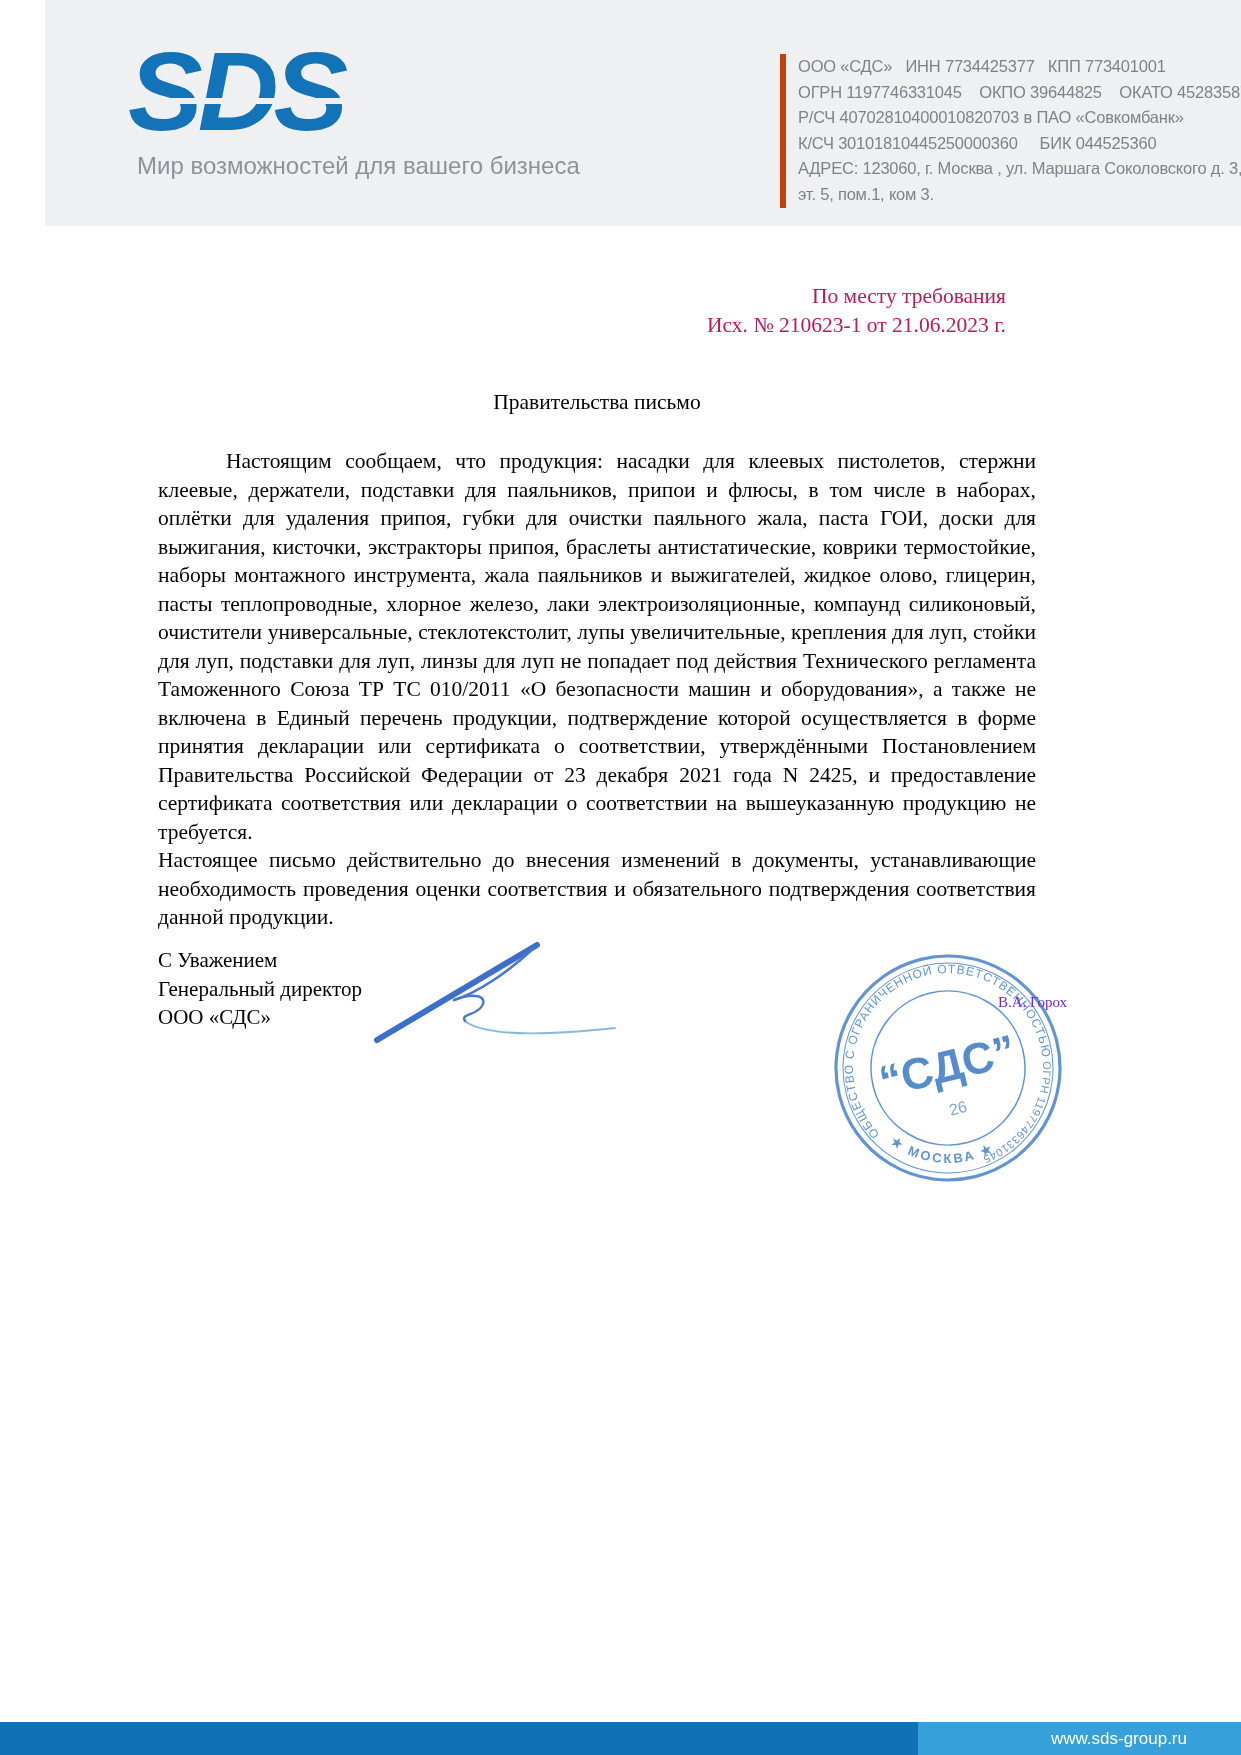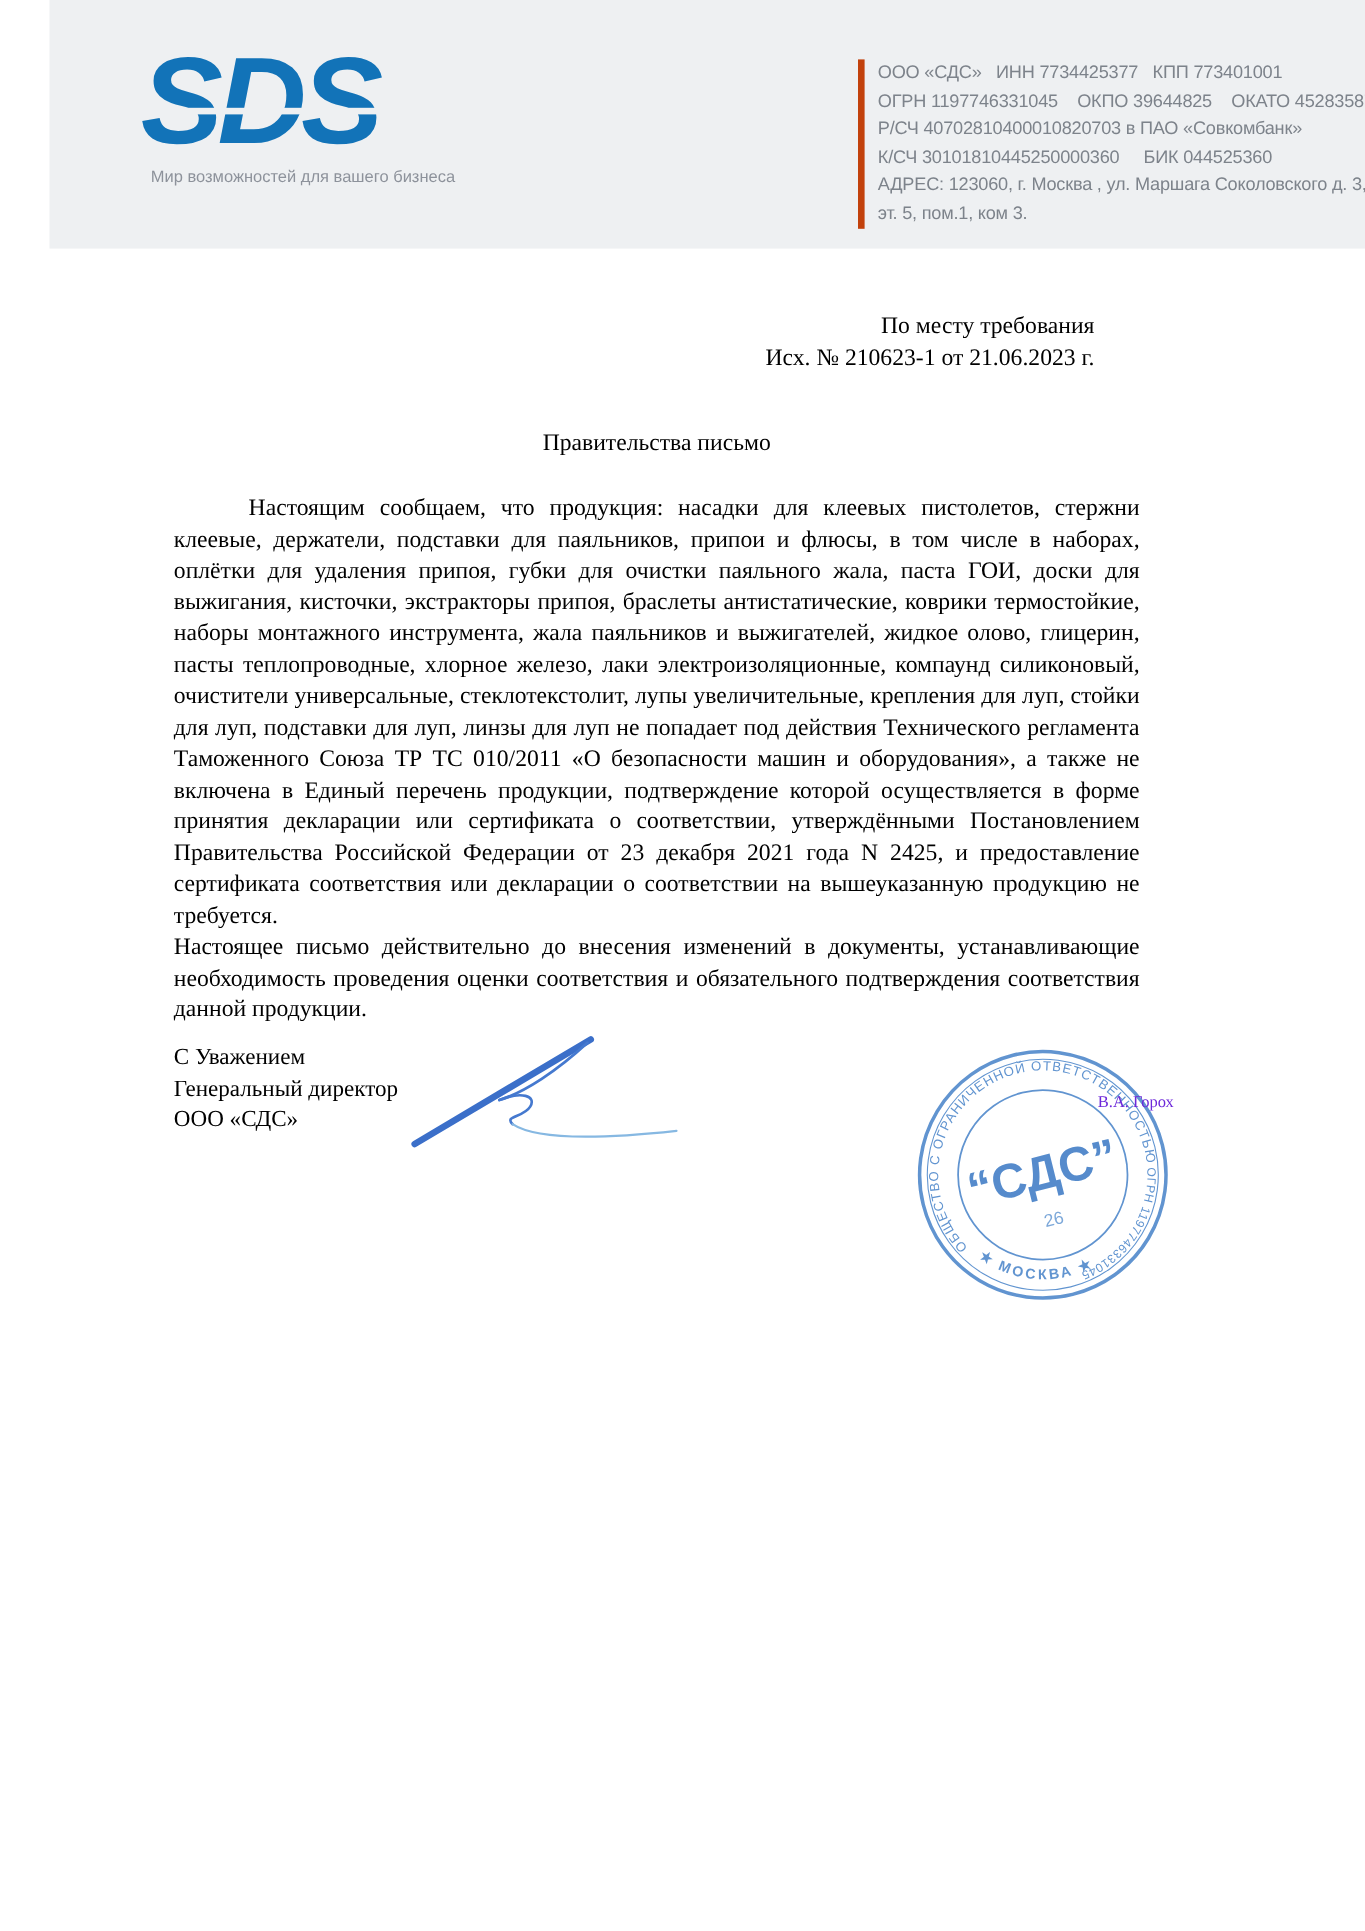--- a/index.html
+++ b/index.html
@@ -10,32 +10,32 @@
   
   .header{position:absolute;top:0;left:0;width:1241px;height:226px;background:#eef0f2;margin-left:45px;}
   .logo{position:absolute;left:83px;top:36px;width:280px;height:120px;}
   .logo-text{
     font-family:"Liberation Sans", sans-serif;font-weight:bold;font-style:italic;
     font-size:112px;line-height:112px;color:#1273b8;letter-spacing:-5px;
   }
   .logo-stripe{position:absolute;left:-4px;top:62px;width:278px;height:6px;background:#eef0f2;}
   .tagline{
     position:absolute;left:92px;top:152px;
-    font-family:"Liberation Sans", sans-serif;font-size:15px;color:#8d929b;
+    font-family:"Liberation Sans", sans-serif;font-size:24px;color:#8d929b;
   }
   .details{
     position:absolute;left:735px;top:54px;
     border-left:6px solid #c2410c;padding-left:12px;
     font-family:"Liberation Sans", sans-serif;font-size:16.5px;line-height:25.6px;
     color:#7d838b;letter-spacing:-0.2px;
   }
   
   .recipient{
-    position:absolute;right:246px;top:282px;text-align:right;
-    font-size:21.5px;line-height:29px;color:#000000;
+    position:absolute;right:235px;top:282px;text-align:right;
+    font-size:21.5px;line-height:29px;color:#be185d;
   }
   .title{
     position:absolute;left:158px;width:878px;top:390px;text-align:center;
     font-size:21.5px;color:#000;
   }
   .body{
     position:absolute;left:158px;width:878px;top:447px;
     font-size:21.5px;line-height:28.5px;text-align:justify;color:#000000;
   }
   .body p{margin:0;}
@@ -130,14 +130,18 @@
       <text class="ring-c">
         <textPath href="#arcCity" startOffset="50%" text-anchor="middle">★  МОСКВА  ★</textPath>
       </text>
       <text class="center-name" x="115" y="128" text-anchor="middle">“СДС”</text>
       <text class="center-num" x="115" y="162" text-anchor="middle">26</text>
     </g>
   </svg>
 
   <div class="signer">В.А. Горох</div>
 
+  <footer class="footer">
+    <div class="footer-light"></div>
+    <a href="#" class="footer-url">www.sds-group.ru</a>
+  </footer>
 
 </div>
 
 </body></html>

